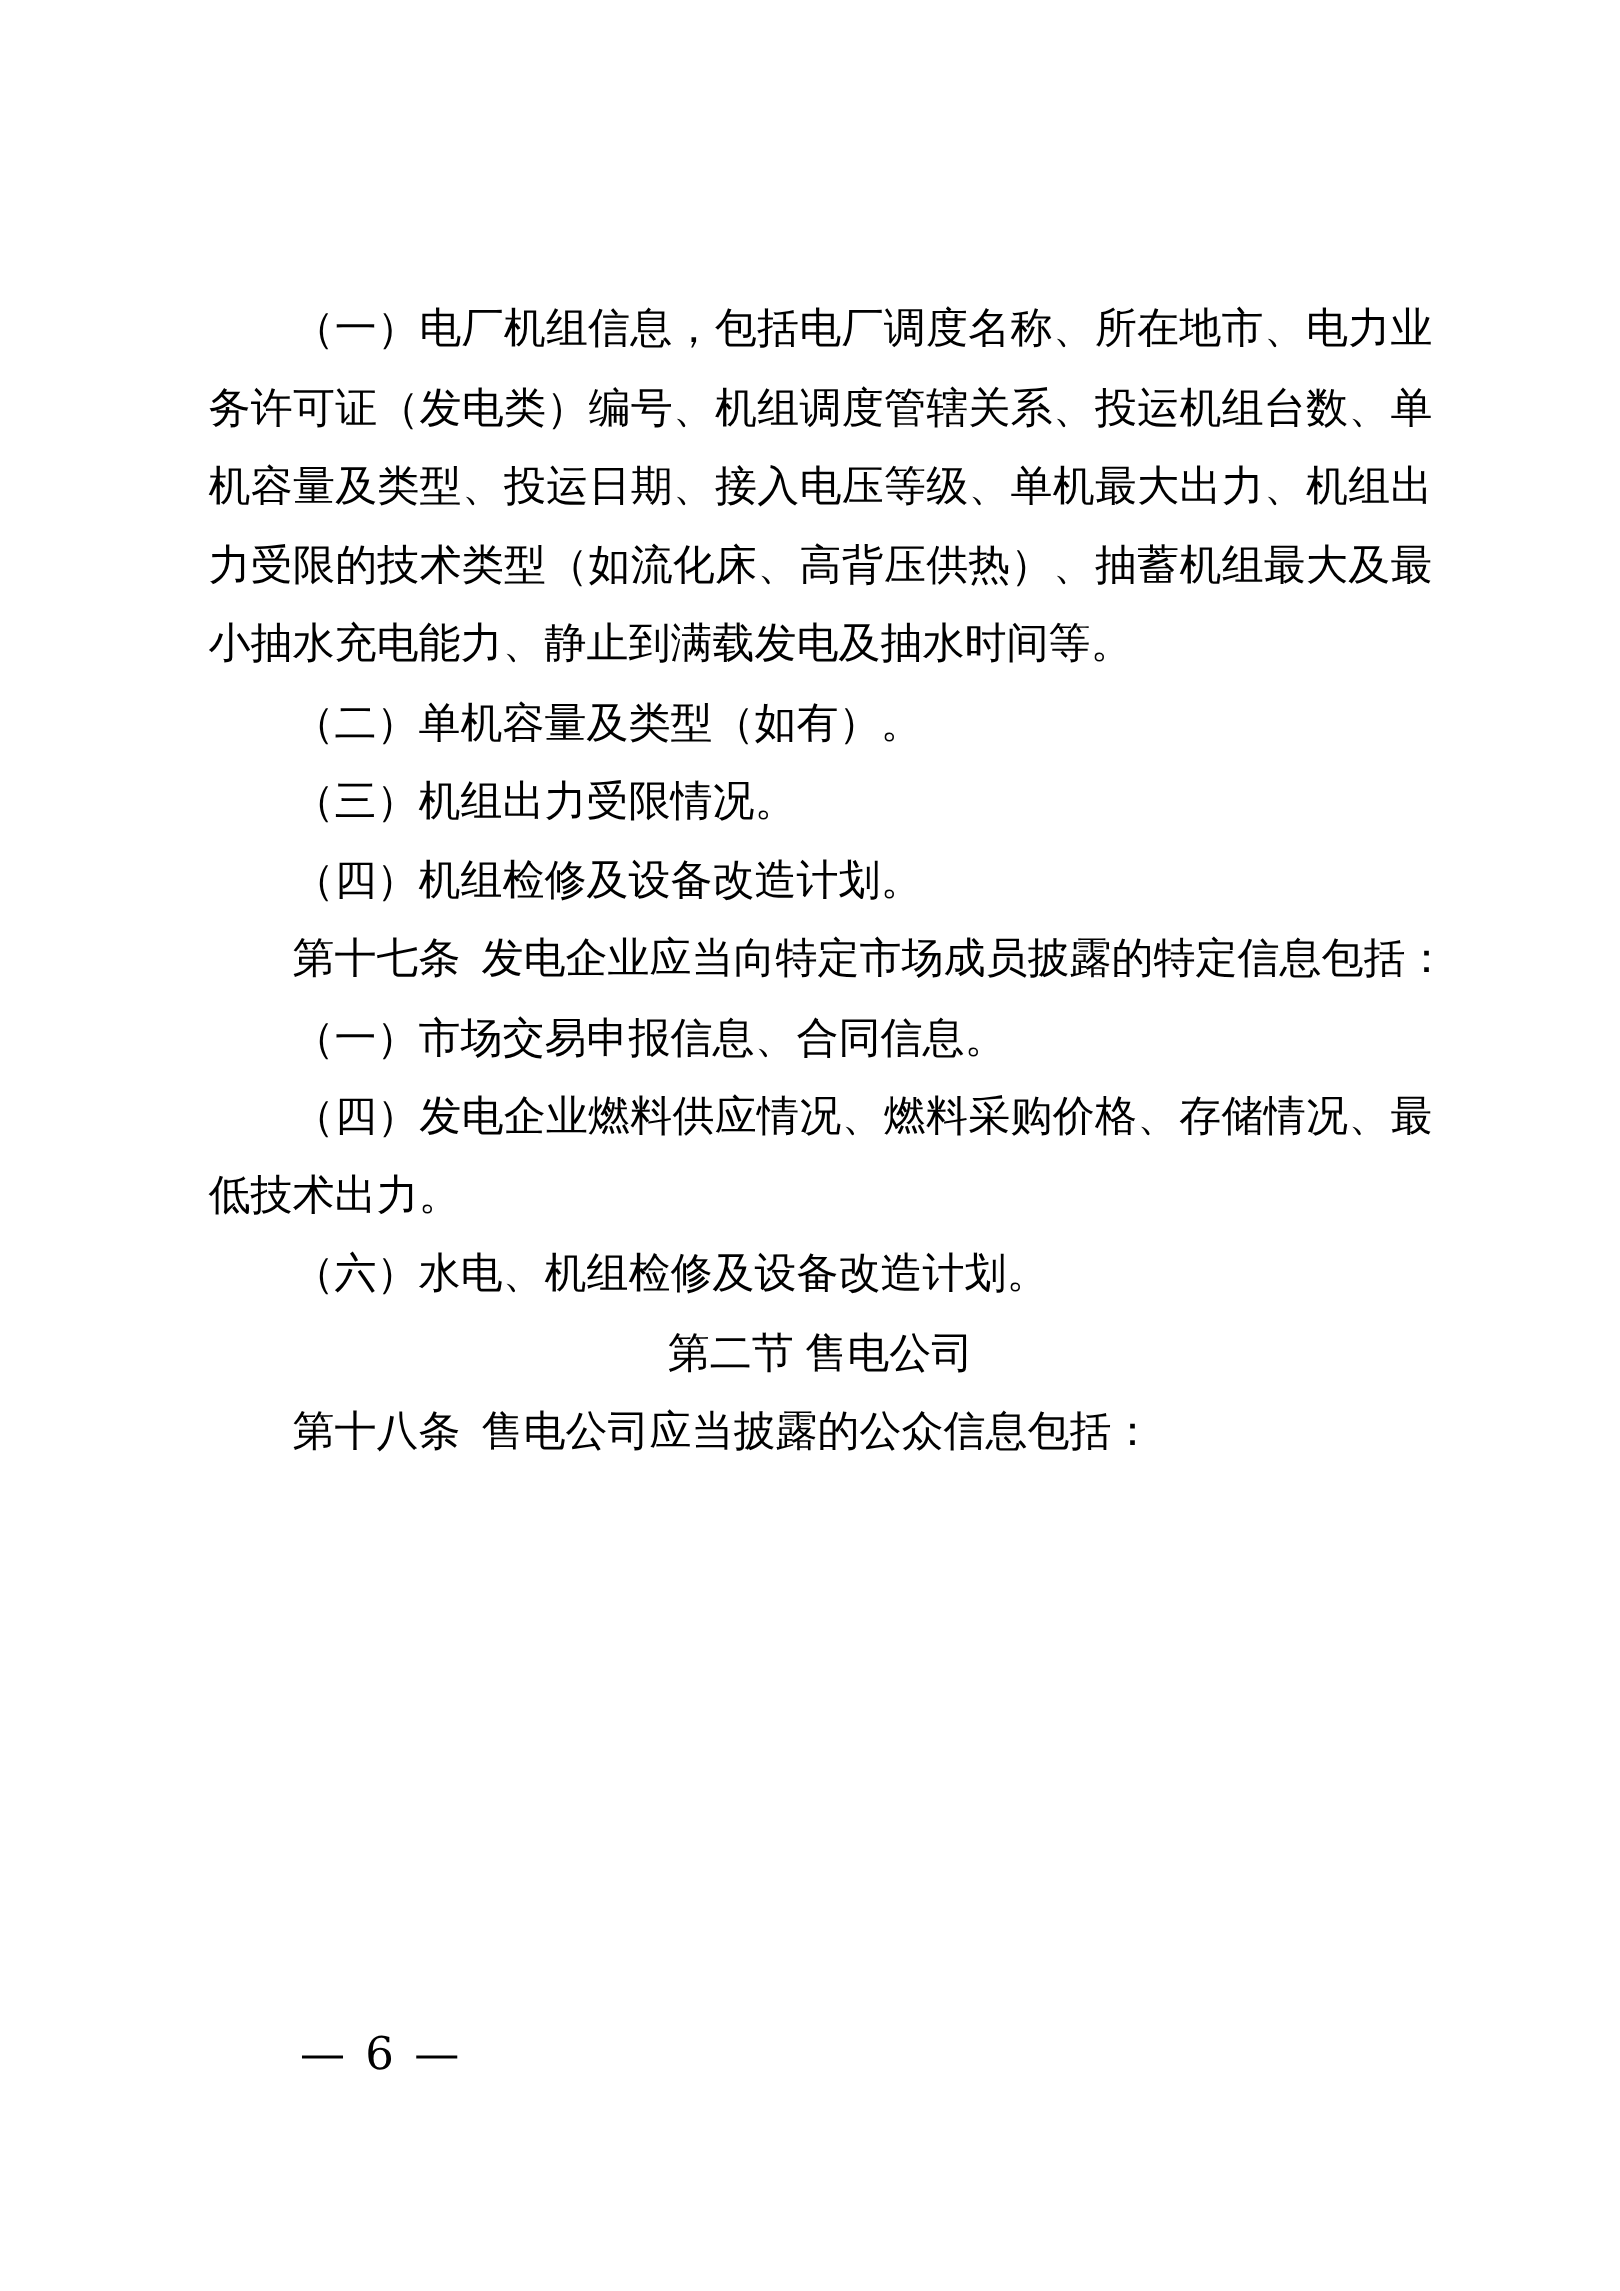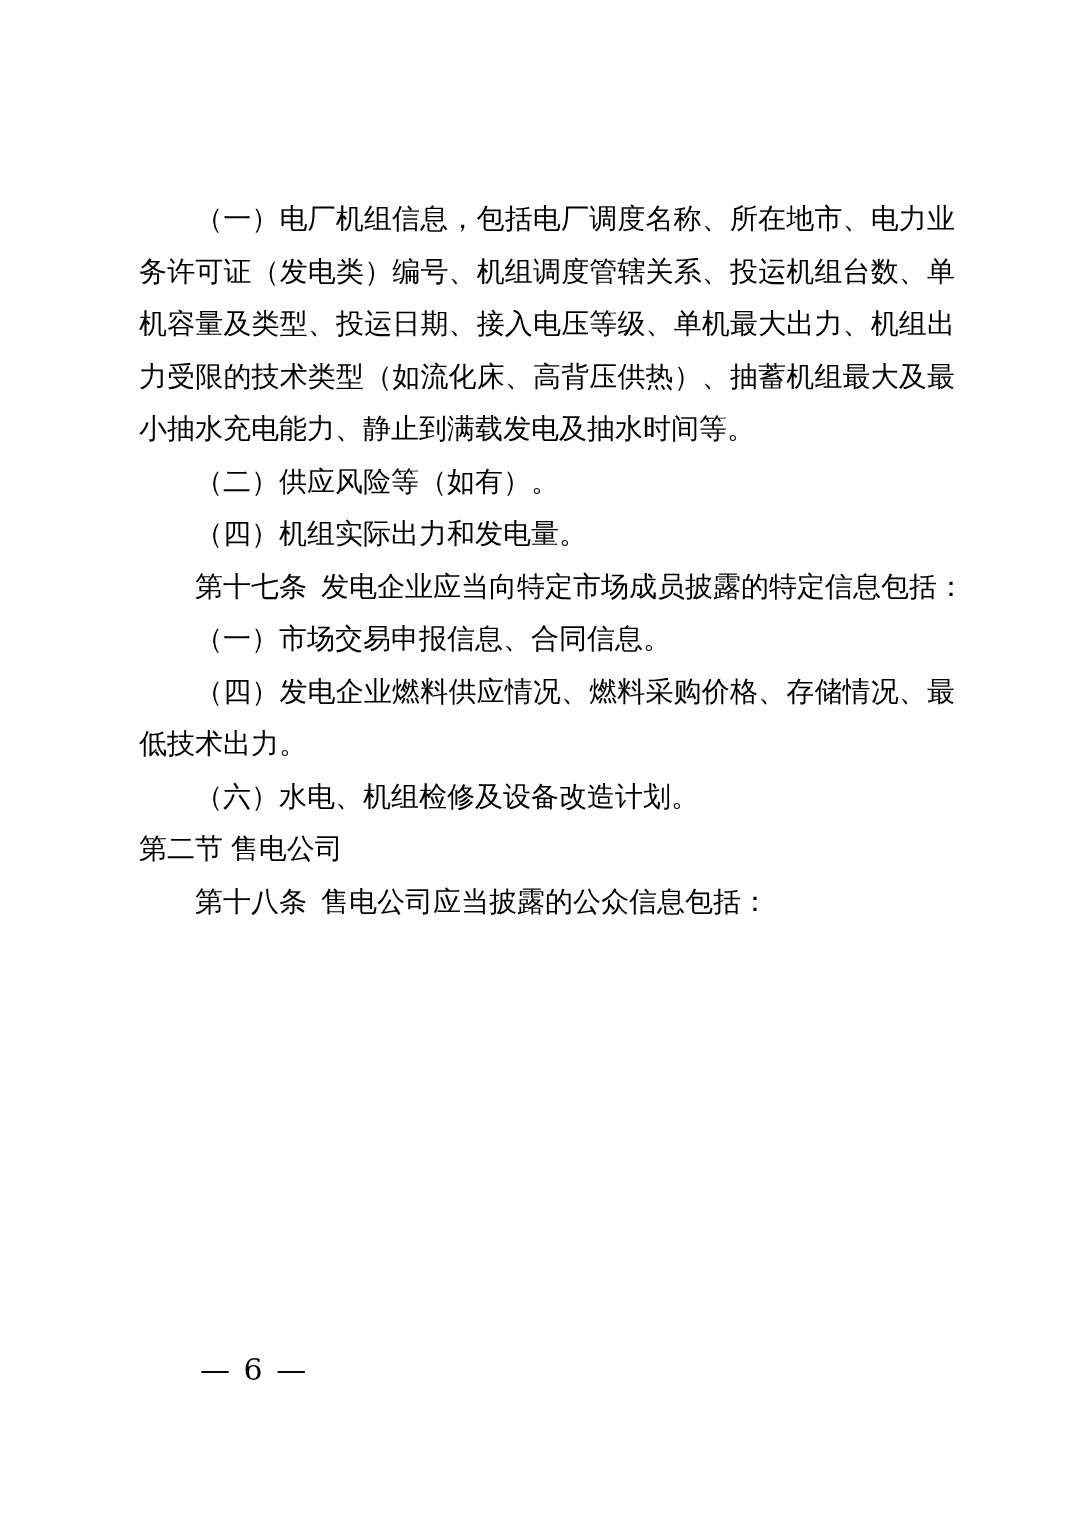--- a/index.html
+++ b/index.html
@@ -37,20 +37,21 @@
     white-space: nowrap;
   }
 
   .article-label {
     font-weight: normal;
     margin-right: 0.5em;
   }
 
   .section-heading {
     text-indent: 0;
+    text-align: center;
     font-weight: normal;
   }
 
   .footer {
     position: absolute;
     left: 200px;
     top: 1352px;
     font-family: "DejaVu Serif", serif;
     font-size: 30px;
     color: #000000;
@@ -59,22 +60,23 @@
   }
 </style>
 </head>
 <body>
 
 <div class="page">
 
   <div class="content">
 
     <p class="para">（一）电厂机组信息，包括电厂调度名称、所在地市、电力业务许可证（发电类）编号、机组调度管辖关系、投运机组台数、单机容量及类型、投运日期、接入电压等级、单机最大出力、机组出力受限的技术类型（如流化床、高背压供热）、抽蓄机组最大及最小抽水充电能力、静止到满载发电及抽水时间等。</p>
-    <p class="para">（二）供应风险等（如有）。</p>
-    <p class="para">（四）机组实际出力和发电量。</p>
+    <p class="para">（二）单机容量及类型（如有）。</p>
+    <p class="para">（三）机组出力受限情况。</p>
+    <p class="para">（四）机组检修及设备改造计划。</p>
 
     <p class="para article"><span class="article-label">第十七条</span><span>发电企业应当向特定市场成员披露的特定信息包括：</span></p>
 
     <p class="para">（一）市场交易申报信息、合同信息。</p>
     <p class="para">（四）发电企业燃料供应情况、燃料采购价格、存储情况、最低技术出力。</p>
     <p class="para">（六）水电、机组检修及设备改造计划。</p>
 
     <p class="para section-heading">第二节 售电公司</p>
 
     <p class="para article"><span class="article-label">第十八条</span><span>售电公司应当披露的公众信息包括：</span></p>

